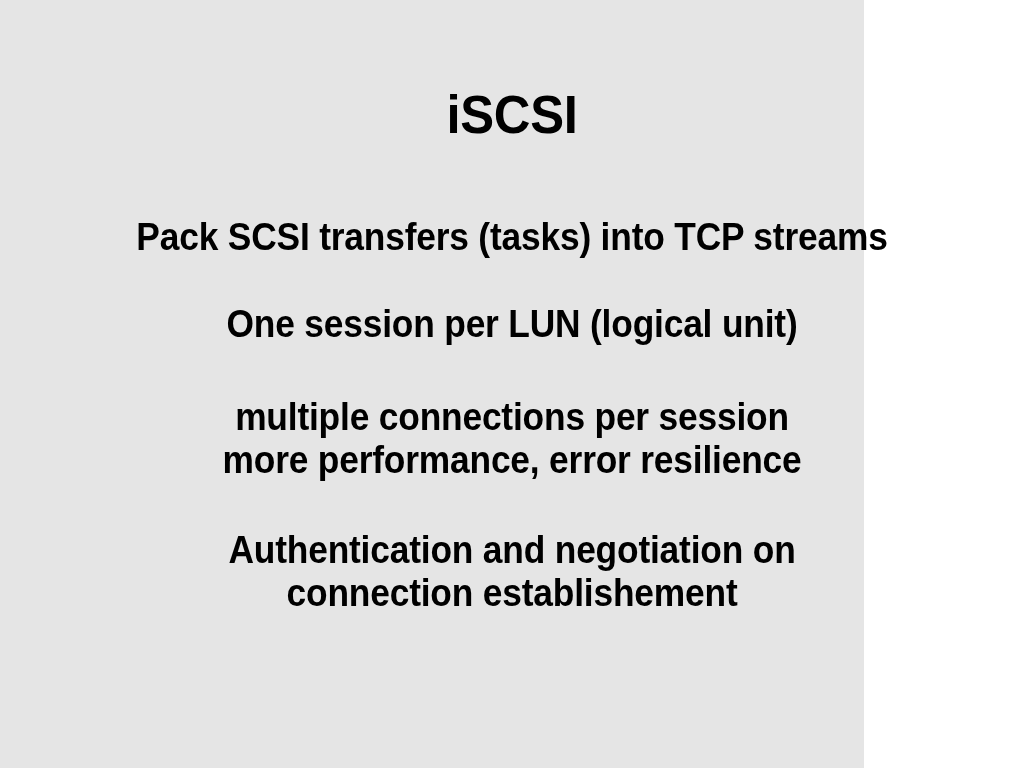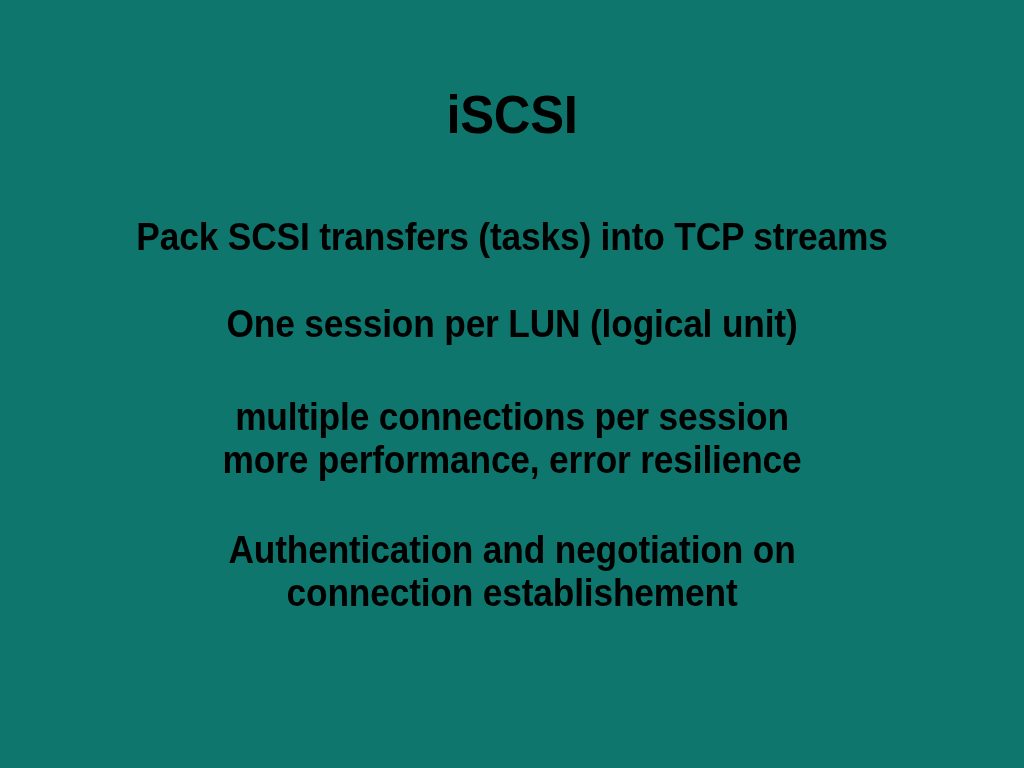--- a/index.html
+++ b/index.html
@@ -11,23 +11,23 @@
     width: 1024px;
     height: 768px;
     overflow: hidden;
     font-family: "Liberation Sans", "DejaVu Sans", sans-serif;
     color: #000000;
     -webkit-font-smoothing: antialiased;
   }
 
   .slide {
     position: relative;
-    width: 1024px;
+    width: 864px;
     height: 768px;
-    background: #0f766e;
+    background: #e5e5e5;
     box-sizing: border-box;
   }
 
   .slide-title {
     position: absolute;
     left: 0;
     top: 86px;
     width: 1024px;
     text-align: center;
     font-size: 54px;

